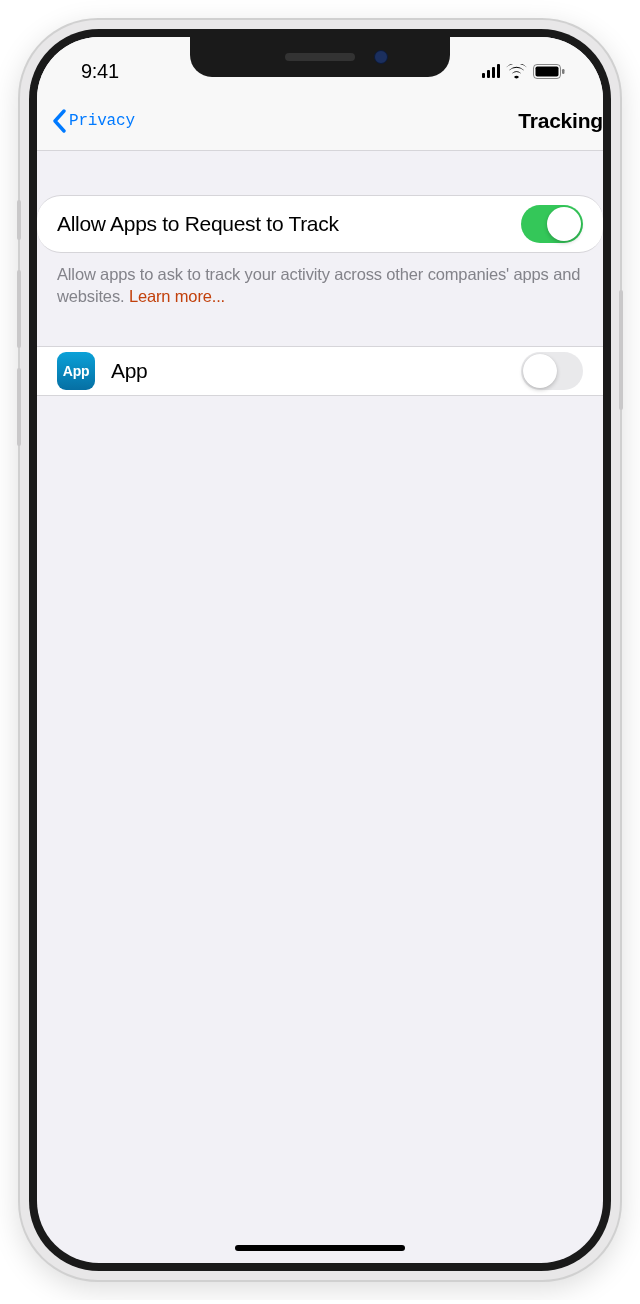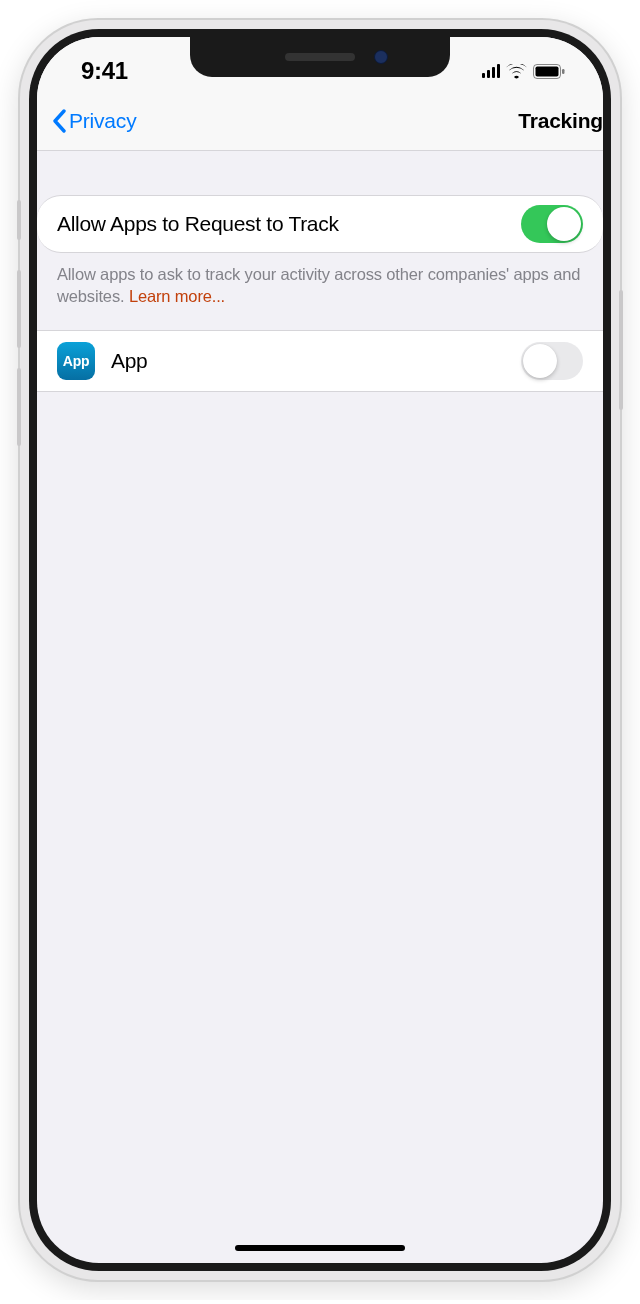--- a/index.html
+++ b/index.html
@@ -76,22 +76,22 @@
     }
     .status-bar {
       height: 54px;
       display: flex;
       justify-content: space-between;
       align-items: center;
       padding: 14px 30px 0;
       background: #f8f8f8;
     }
     .status-time {
-      font-weight: 700;
-      font-size: 24px;
+      font-weight: 400;
+      font-size: 20px;
       letter-spacing: -0.3px;
       padding-left: 14px;
     }
     .status-icons {
       display: flex;
       align-items: center;
       gap: 6px;
       padding-right: 8px;
     }
     .cell-bars {
@@ -120,22 +120,23 @@
     }
     .back {
       display: flex;
       align-items: center;
       gap: 2px;
       cursor: pointer;
       z-index: 2;
     }
     .back-label {
       color: #007aff;
-      font-size: 21px;
+      font-size: 16px;
       letter-spacing: -0.2px;
+      font-family: Liberation Mono, monospace;
     }
     .nav-title {
       position: absolute;
       left: 0; right: 0;
       text-align: right;
       font-weight: 700;
       font-size: 21px;
       letter-spacing: -0.2px;
     }
     .content-gap {
@@ -187,21 +188,22 @@
       color: #c2410c;
       cursor: pointer;
     }
     .app-cell {
       background: #fff;
       border-top: 1px solid #d6d5d9;
       border-bottom: 1px solid #d6d5d9;
       display: flex;
       align-items: center;
       padding: 11px 20px;
-      height: 62px;
+      height: 50px;
+      margin-top: 16px;
     }
     .app-icon {
       width: 38px;
       height: 38px;
       background: linear-gradient(180deg, #0aa1d8, #066fa3);
       border-radius: 9px;
       display: flex;
       align-items: center;
       justify-content: center;
       color: #fff;

